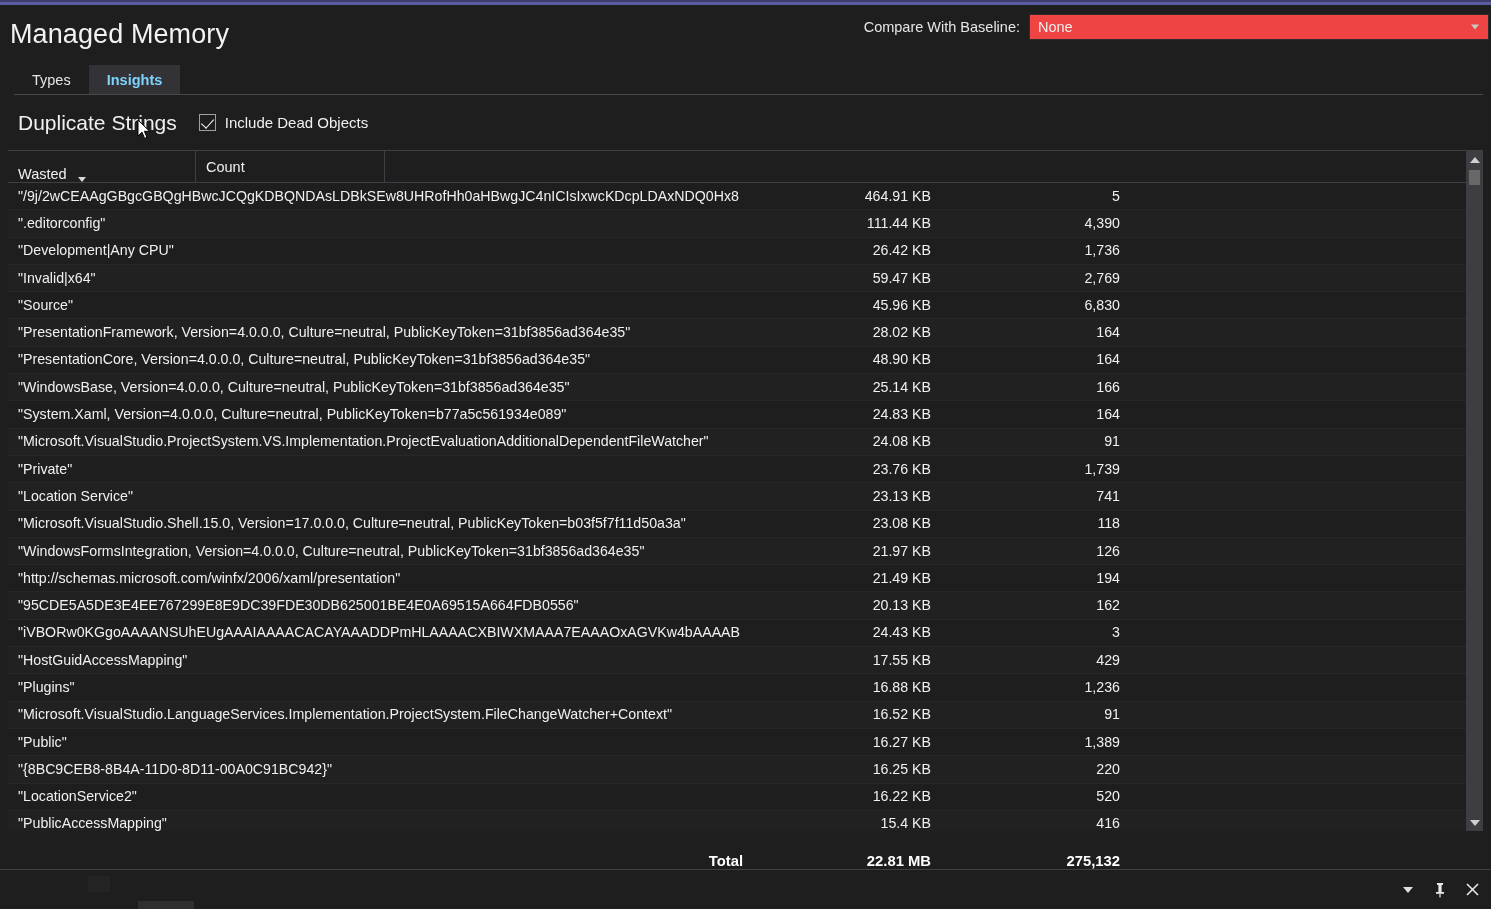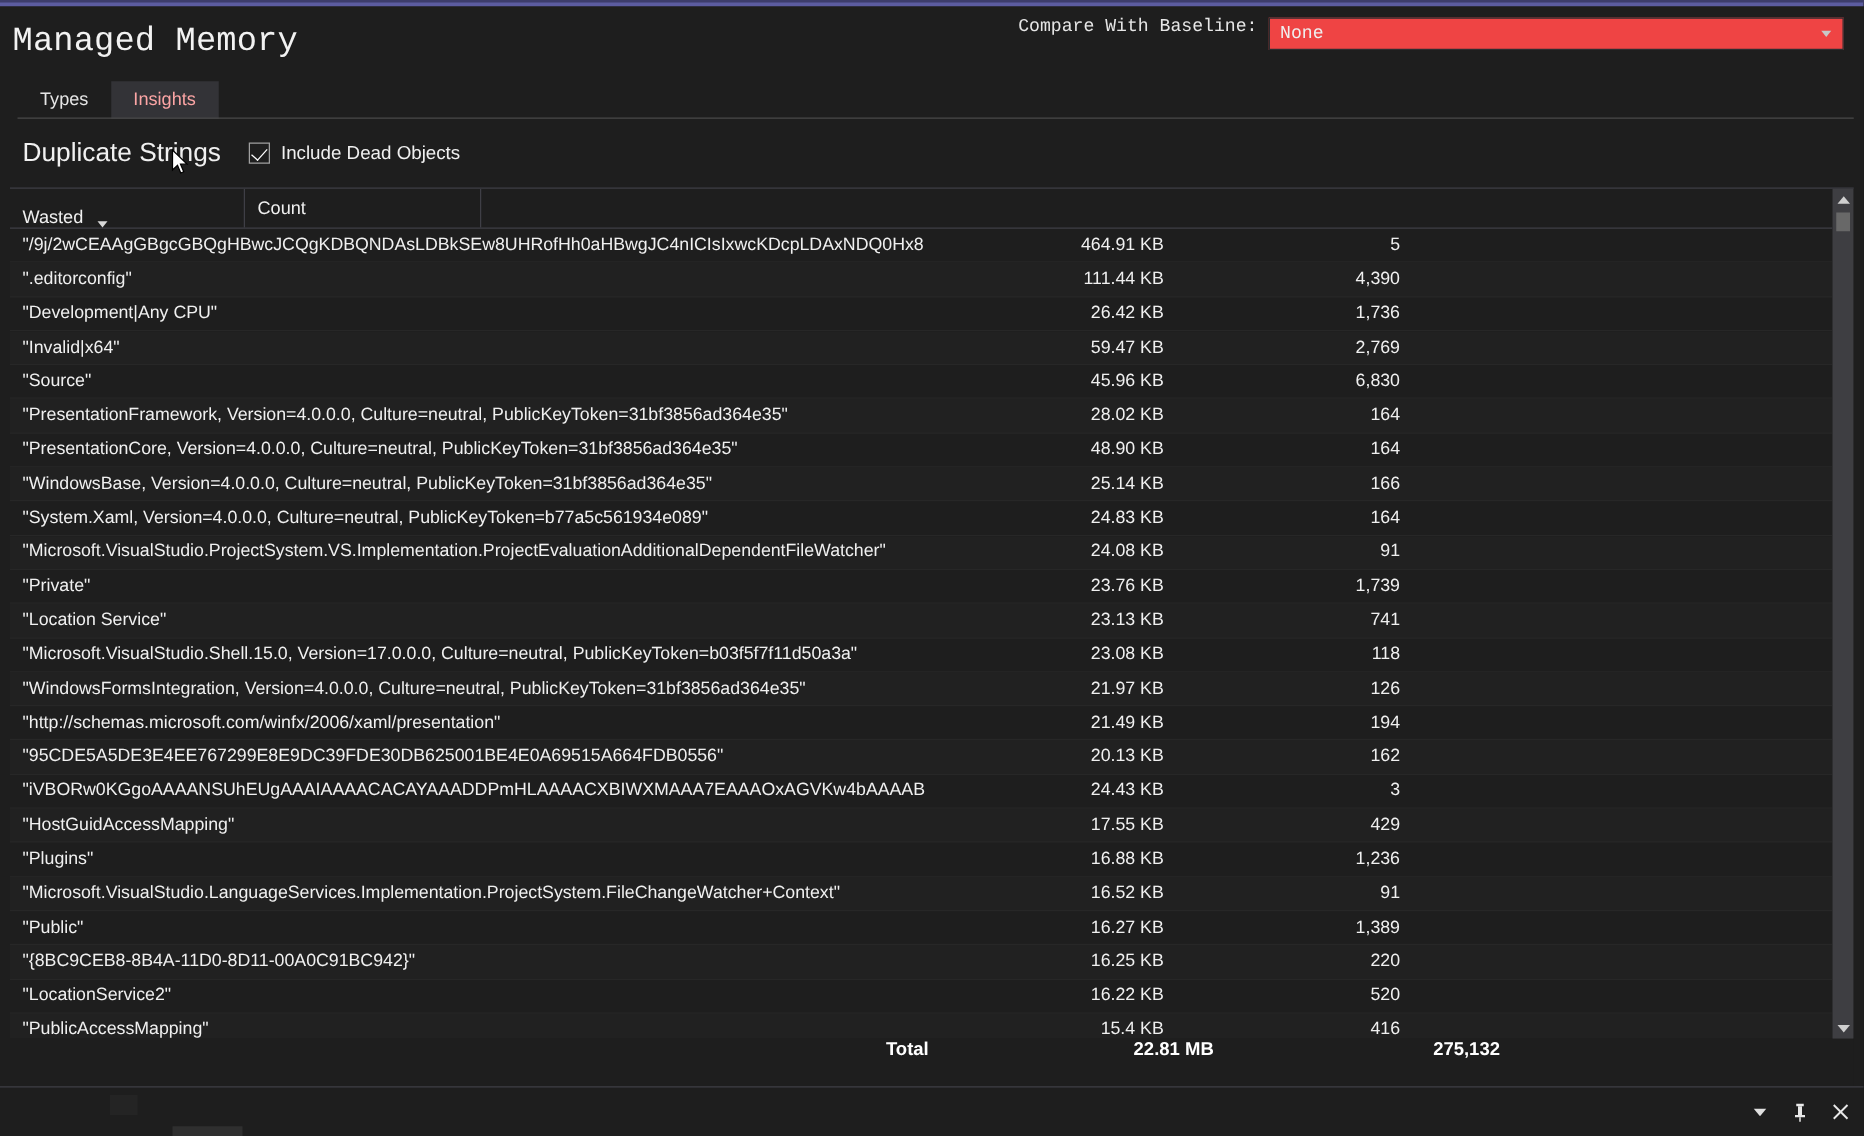--- a/index.html
+++ b/index.html
@@ -41,39 +41,38 @@
   }
 
   
   .header {
     position: relative;
     height: 60px;
     flex: 0 0 60px;
     padding-top: 5px;
     display: flex;
     align-items: center;
-    font-family: Liberation Mono, monospace;
   }
 
   .page-title {
     font-size: 27px;
     font-weight: 400;
     color: #f2f2f2;
     letter-spacing: 0.1px;
     margin-left: 10px;
     line-height: 1;
     padding-top: 4px;
   }
 
   .baseline-area {
     position: absolute;
-    right: 16px;
+    right: 2px;
     top: 14px;
     display: flex;
-    align-items: flex-start;
+    align-items: center;
     gap: 9px;
   }
   .baseline-label {
     font-size: 14.5px;
     color: #e6e6e6;
     white-space: nowrap;
   }
   .baseline-select {
     width: 460px;
     height: 26px;
@@ -115,21 +114,22 @@
     align-items: center;
     font-size: 14.5px;
     color: #e5e5e5;
     background: transparent;
     cursor: default;
     border: none;
     font-family: inherit;
   }
   .tab.active {
     background: #333337;
-    color: #fca5a5;
+    color: #7dd3fc;
+    font-weight: bold;
   }
   .tabs-underline {
     position: absolute;
     left: 14px;
     right: 8px;
     bottom: 0;
     height: 1px;
     background: #494949;
   }
 
@@ -265,24 +265,23 @@
   }
   .cell.c-value  { width: 745px; }
   .cell.c-wasted { width: 188px; text-align: right; }
   .cell.c-count  { width: 189px; text-align: right; }
   .cell.c-filler { flex: 1 1 auto; }
 
   
   .grid-total {
     flex: 0 0 38px;
     display: flex;
-    align-items: flex-start;
+    align-items: flex-end;
     background: #1e1e1e;
     border-top: 1px solid #1e1e1e;
-    gap: 40px;
   }
   .tot-cell {
     font-size: 14.8px;
     font-weight: bold;
     color: #ffffff;
     padding: 0 10px;
   }
   .tot-cell.c-value  { width: 745px; text-align: right; }
   .tot-cell.c-wasted { width: 188px; text-align: right; }
   .tot-cell.c-count  { width: 189px; text-align: right; }

